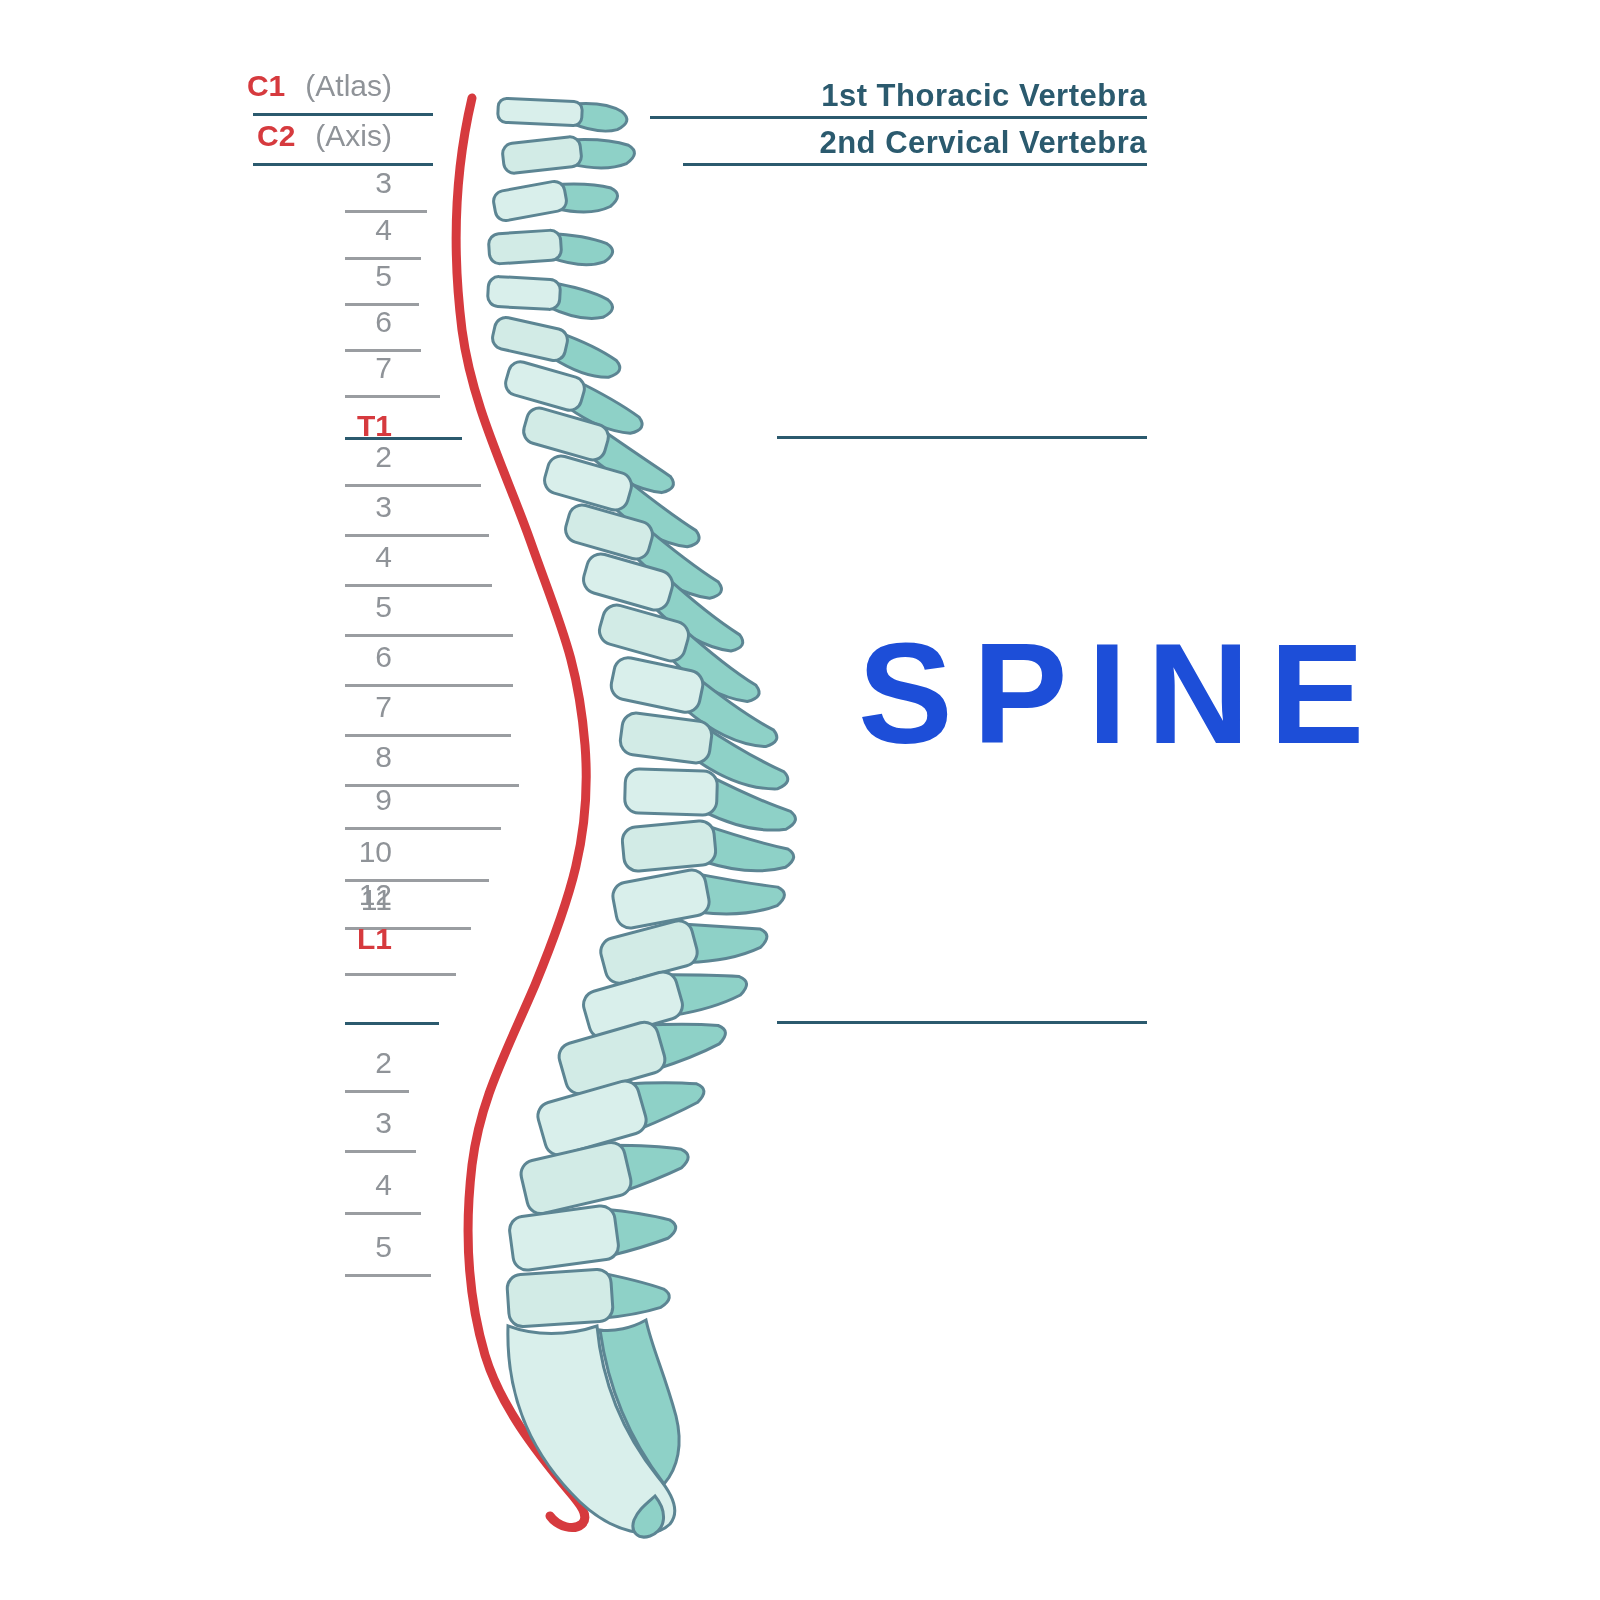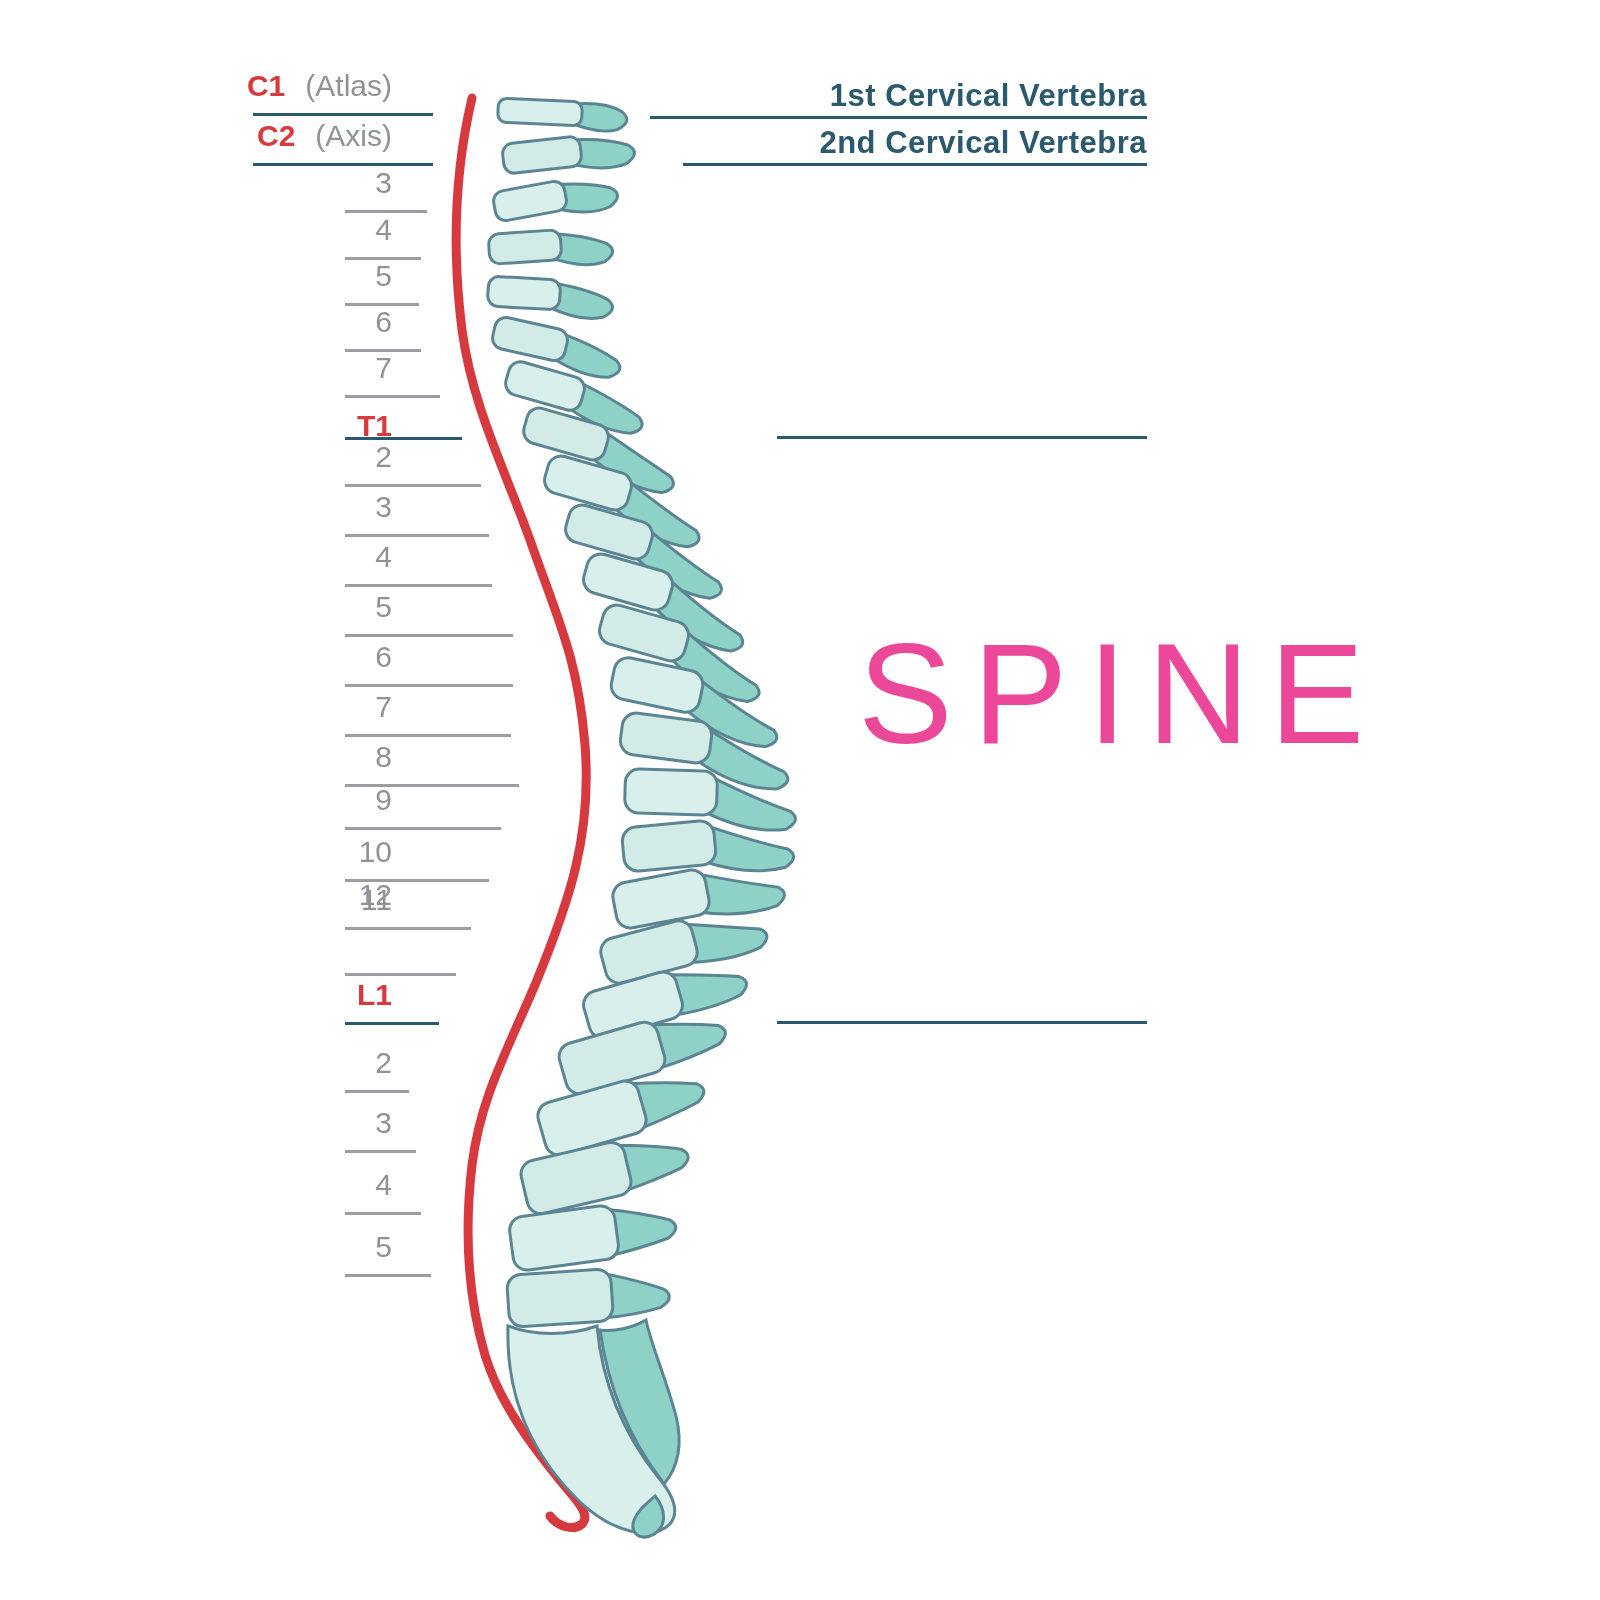--- a/index.html
+++ b/index.html
@@ -42,23 +42,23 @@
   }
   .ann-line{
     position:absolute;height:3px;background:#2b5a6e;
   }
 
   
   .spine-title{
     position:absolute;
     top:612px;left:858px;
     font-size:142px;
-    font-weight:400;
+    font-weight:700;
     letter-spacing:20px;
-    color:#ec4899;
+    color:#1d4ed8;
   }
 </style>
 </head>
 <body>
 
 <div class="canvas">
 
   <svg id="spine-svg" width="1600" height="1600" viewBox="0 0 1600 1600">
 
     <path d="M 472 98
@@ -221,33 +221,33 @@
       <div class="vlabel" style="top: 736px;"><span class="key">8</span></div>
       <div class="vline" style="top: 784px; left: 345px; width: 174px;"></div>
       <div class="vlabel" style="top: 779px;"><span class="key">9</span></div>
       <div class="vline" style="top: 827px; left: 345px; width: 156px;"></div>
       <div class="vlabel" style="top: 831px;"><span class="key">10</span></div>
       <div class="vline" style="top: 879px; left: 345px; width: 144px;"></div>
       <div class="vlabel" style="top: 879px;"><span class="key">11</span></div>
       <div class="vline" style="top: 927px; left: 345px; width: 126px;"></div>
       <div class="vlabel" style="top: 874px;"><span class="key">12</span></div>
       <div class="vline" style="top: 973px; left: 345px; width: 111px;"></div>
-      <div class="vlabel" style="top: 974px;"><span class="key-em">L1</span></div>
+      <div class="vlabel" style="top: 918px;"><span class="key-em">L1</span></div>
       <div class="vline dark" style="top: 1022px; left: 345px; width: 94px;"></div>
       <div class="vlabel" style="top: 1042px;"><span class="key">2</span></div>
       <div class="vline" style="top: 1090px; left: 345px; width: 64px;"></div>
       <div class="vlabel" style="top: 1102px;"><span class="key">3</span></div>
       <div class="vline" style="top: 1150px; left: 345px; width: 71px;"></div>
       <div class="vlabel" style="top: 1164px;"><span class="key">4</span></div>
       <div class="vline" style="top: 1212px; left: 345px; width: 76px;"></div>
       <div class="vlabel" style="top: 1226px;"><span class="key">5</span></div>
       <div class="vline" style="top: 1274px; left: 345px; width: 86px;"></div>
     </div>
 
-  <div class="ann-text" style="top:78px">1st Cervical Vertebra</div>
+  <div class="ann-text" style="top:78px">1st Thoracic Vertebra</div>
   <div class="ann-line" style="top:116px;left:650px;width:497px"></div>
 
   <div class="ann-text" style="top:125px">2nd Cervical Vertebra</div>
   <div class="ann-line" style="top:163px;left:683px;width:464px"></div>
 
   <div class="ann-line" style="top:436px;left:777px;width:370px"></div>
 
   <div class="ann-line" style="top:1021px;left:777px;width:370px"></div>
 
   <div class="spine-title">SPINE</div>

